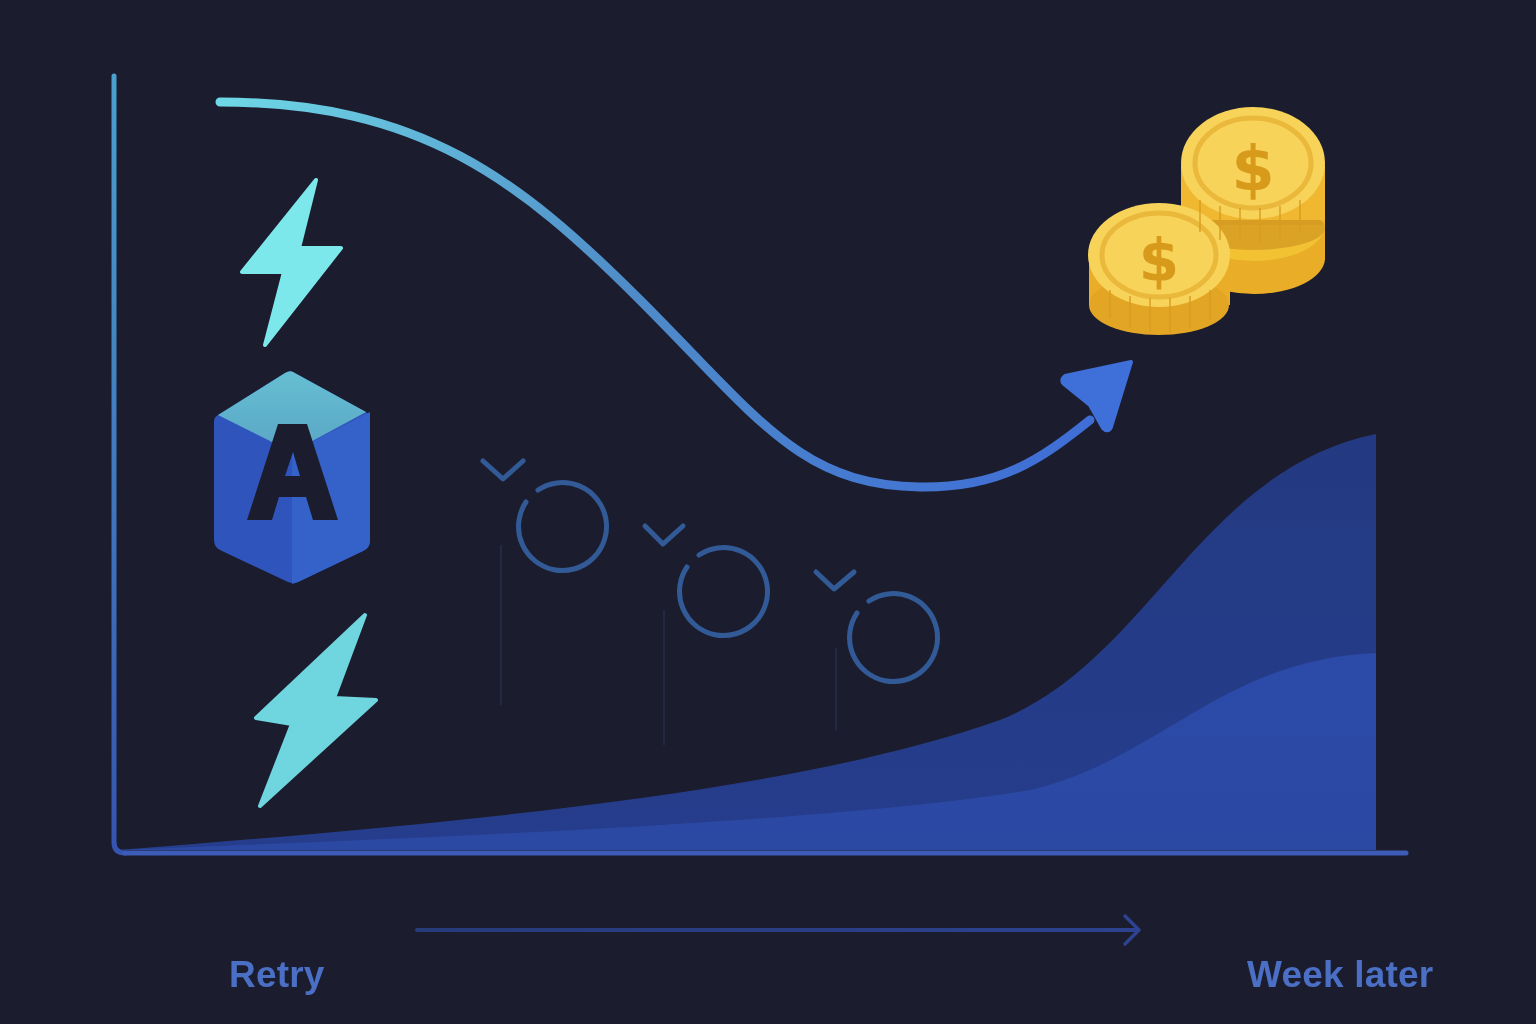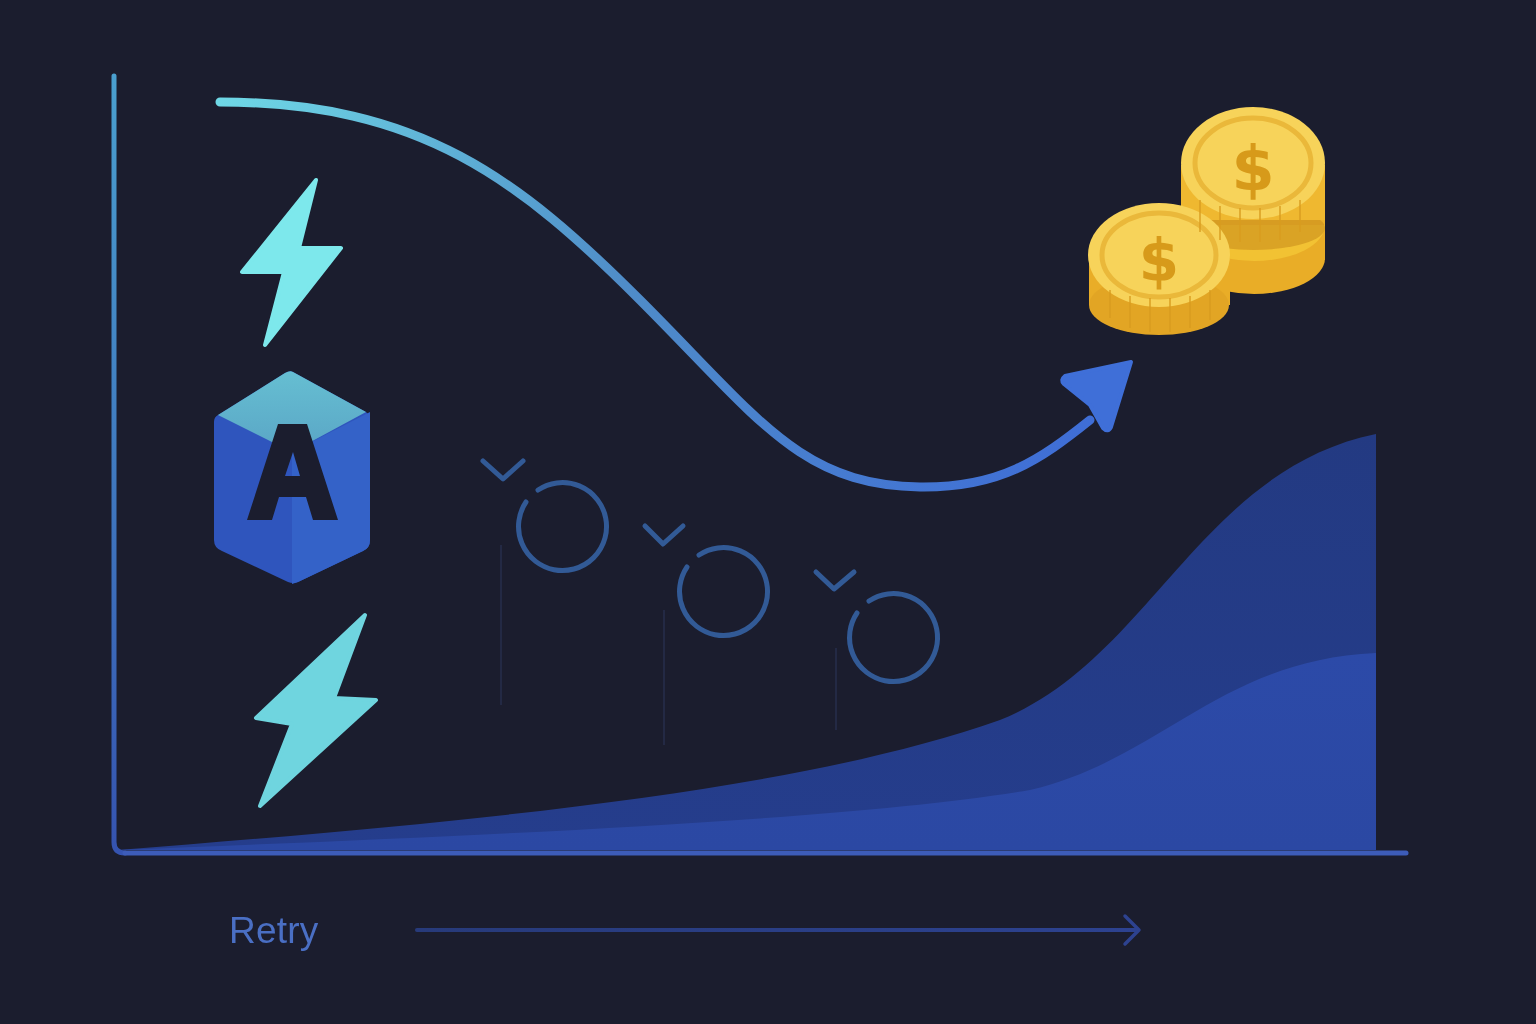--- a/index.html
+++ b/index.html
@@ -7,23 +7,24 @@
     width: 1536px; height: 1024px; overflow: hidden;
     background: #1b1d2e;
     font-family: "Liberation Sans", "DejaVu Sans", sans-serif;
     position: relative;
   }
   #stage { position: absolute; left: 0; top: 0; width: 1536px; height: 1024px; }
   .label {
     position: absolute;
     color: #4a6fc4;
     font-size: 37px;
-    font-weight: 400;
+    font-weight: 700;
     letter-spacing: 0.2px;
     line-height: 1;
+    margin-top: 44px;
   }
   #label-start { left: 229px; top: 912px; }
   #label-end { left: 1247px; top: 912px; }
 </style>
 </head>
 <body>
 
 <div id="stage">
 <svg width="1536" height="1024" viewBox="0 0 1536 1024" xmlns="http://www.w3.org/2000/svg">
   <defs>
@@ -135,13 +136,14 @@
     </g>
   </g>
 
   <g>
     <line x1="417" y1="930" x2="1136" y2="930" stroke="url(#timelineGrad)" stroke-width="4" stroke-linecap="round"></line>
     <polyline points="1125,916 1139,930 1125,944" fill="none" stroke="#2d4290" stroke-width="3.5" stroke-linecap="round" stroke-linejoin="round"></polyline>
   </g>
 </svg>
 
 <div id="label-start" class="label">Retry</div>
+<div id="label-end" class="label">Week later</div>
 </div>
 
 </body></html>

